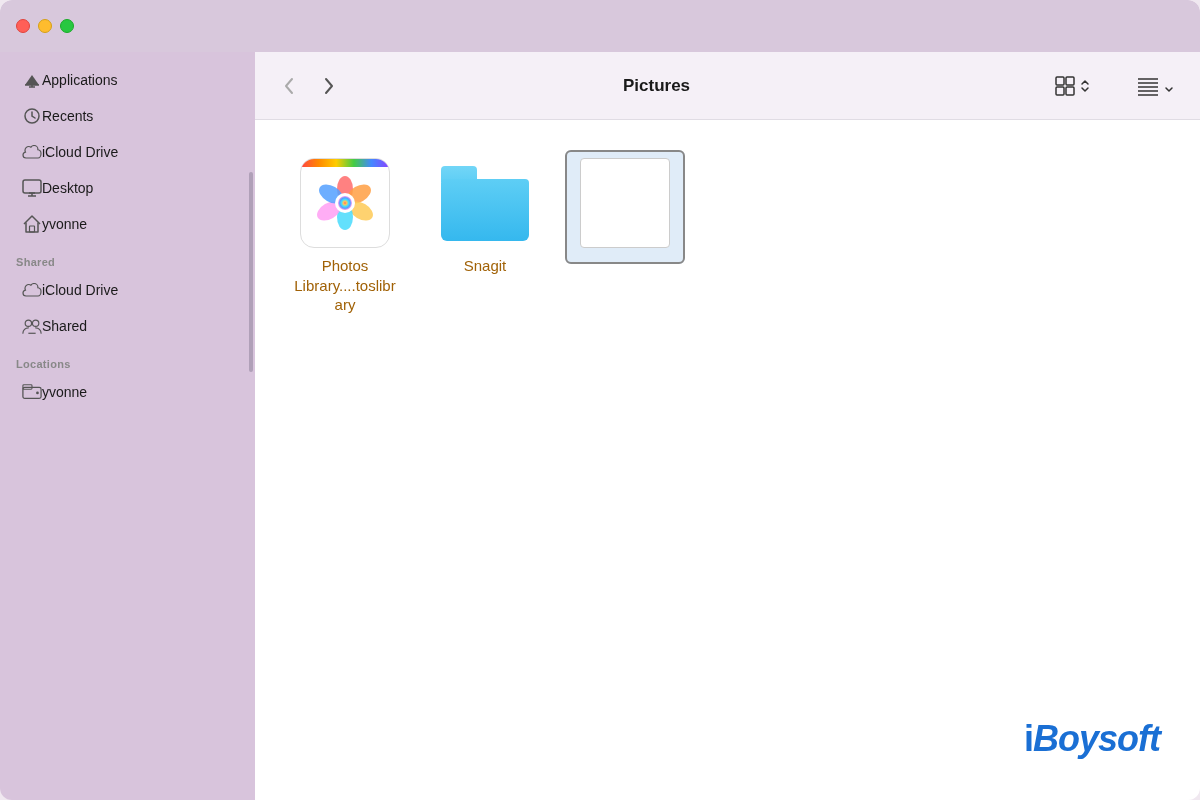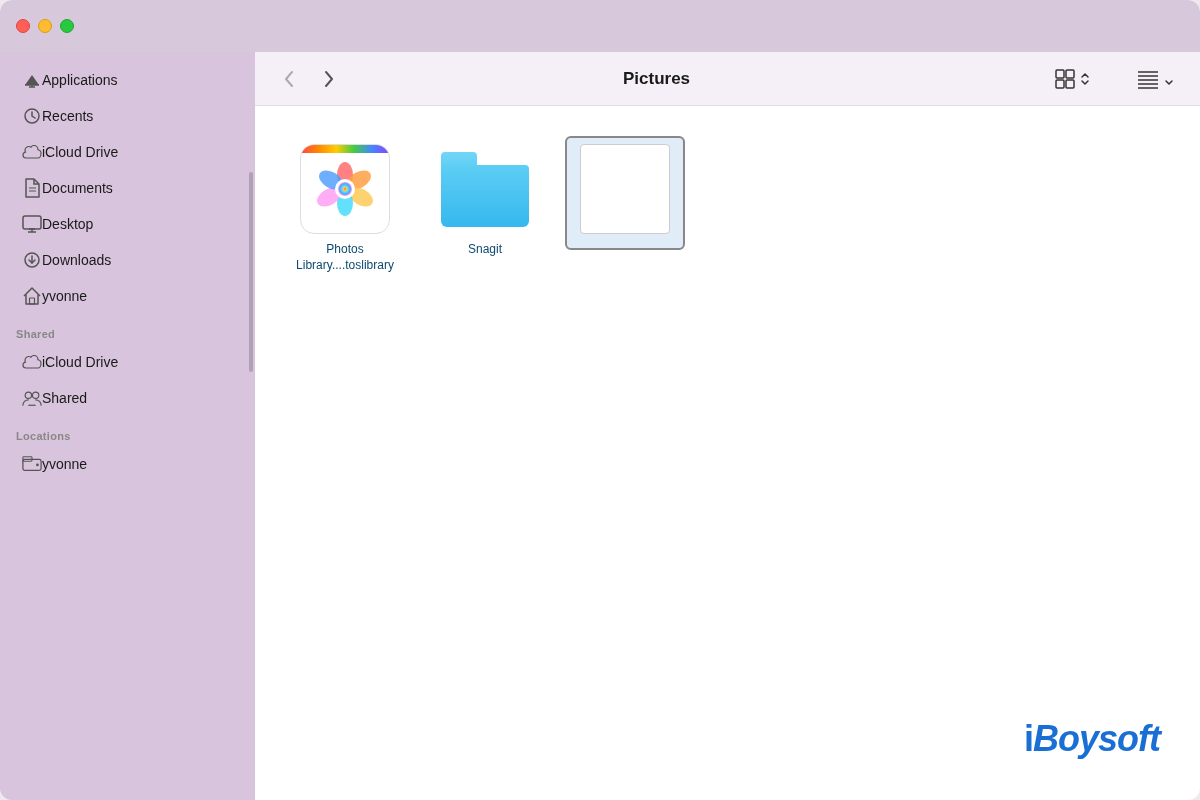--- a/index.html
+++ b/index.html
@@ -110,21 +110,21 @@
       right: 2px;
       top: 120px;
       width: 4px;
       height: 200px;
       background: #b0a0b8;
       border-radius: 2px;
     }
 
     
     .toolbar {
-      height: 54px;
+      height: 68px;
       background: #f5f0f7;
       border-bottom: 1px solid #e0dce4;
       display: flex;
       align-items: center;
       padding: 0 20px;
       gap: 12px;
       flex-shrink: 0;
     }
 
     .nav-btn {
@@ -201,22 +201,22 @@
     .file-icon-wrap {
       width: 90px;
       height: 90px;
       display: flex;
       align-items: center;
       justify-content: center;
       margin-bottom: 8px;
     }
 
     .file-name {
-      font-size: 12px;
-      color: #0c4a6e;
+      font-size: 15px;
+      color: #a16207;
       text-align: center;
       line-height: 1.3;
       max-width: 110px;
       word-break: break-word;
     }
 
     
     .photos-icon {
       width: 90px;
       height: 90px;
@@ -336,54 +336,33 @@
 
     <div class="sidebar-item">
       <div class="sidebar-icon">
         <svg width="20" height="14" viewBox="0 0 20 14" fill="none">
           <path d="M16 13H4C2.3 13 1 11.7 1 10C1 8.5 2 7.3 3.4 7.05C3.15 6.55 3 5.95 3 5.3C3 3.2 4.7 1.5 6.8 1.5C7.6 1.5 8.35 1.75 8.95 2.2C9.6 1.1 10.8 0.5 12.1 0.5C14.2 0.5 15.9 2.2 15.9 4.3C15.9 4.45 15.88 4.6 15.86 4.75C17.6 5 19 6.55 19 8.4C19 10.9 17.7 13 16 13Z" stroke="#555" stroke-width="1.2" fill="none"></path>
         </svg>
       </div>
       <span class="sidebar-label">iCloud Drive</span>
     </div>
 
-    <div class="sidebar-item">
-      <div class="sidebar-icon">
-        <svg width="16" height="20" viewBox="0 0 16 20" fill="none">
-          <path d="M2 1H10L15 6V19H2V1Z" stroke="#555" stroke-width="1.5" fill="none" stroke-linejoin="round"></path>
-          <path d="M10 1V6H15" stroke="#555" stroke-width="1.5" fill="none"></path>
-          <line x1="5" y1="10" x2="12" y2="10" stroke="#555" stroke-width="1.2"></line>
-          <line x1="5" y1="13" x2="12" y2="13" stroke="#555" stroke-width="1.2"></line>
-        </svg>
-      </div>
-      <span class="sidebar-label">Documents</span>
-    </div>
 
     <div class="sidebar-item">
       <div class="sidebar-icon">
         <svg width="20" height="18" viewBox="0 0 20 18" fill="none">
           <rect x="1" y="1" width="18" height="13" rx="2" stroke="#555" stroke-width="1.5" fill="none"></rect>
           <line x1="7" y1="14" x2="13" y2="14" stroke="#555" stroke-width="1.5"></line>
           <line x1="10" y1="14" x2="10" y2="17" stroke="#555" stroke-width="1.5"></line>
           <line x1="6" y1="17" x2="14" y2="17" stroke="#555" stroke-width="1.5"></line>
         </svg>
       </div>
       <span class="sidebar-label">Desktop</span>
     </div>
 
-    <div class="sidebar-item">
-      <div class="sidebar-icon">
-        <svg width="18" height="18" viewBox="0 0 18 18" fill="none">
-          <circle cx="9" cy="9" r="7" stroke="#555" stroke-width="1.5" fill="none"></circle>
-          <path d="M6 9 L9 12 L12 9" stroke="#555" stroke-width="1.5" stroke-linecap="round" fill="none"></path>
-          <line x1="9" y1="5" x2="9" y2="12" stroke="#555" stroke-width="1.5" stroke-linecap="round"></line>
-        </svg>
-      </div>
-      <span class="sidebar-label">Downloads</span>
-    </div>
 
     <div class="sidebar-item">
       <div class="sidebar-icon">
         <svg width="20" height="20" viewBox="0 0 20 20" fill="none">
           <path d="M2 10 L10 2 L18 10" stroke="#555" stroke-width="1.5" fill="none" stroke-linejoin="round"></path>
           <path d="M4 8.5 L4 18 L16 18 L16 8.5" stroke="#555" stroke-width="1.5" fill="none" stroke-linejoin="round"></path>
           <rect x="7.5" y="12" width="5" height="6" rx="0.5" stroke="#555" stroke-width="1.2" fill="none"></rect>
         </svg>
       </div>
       <span class="sidebar-label">yvonne</span>

